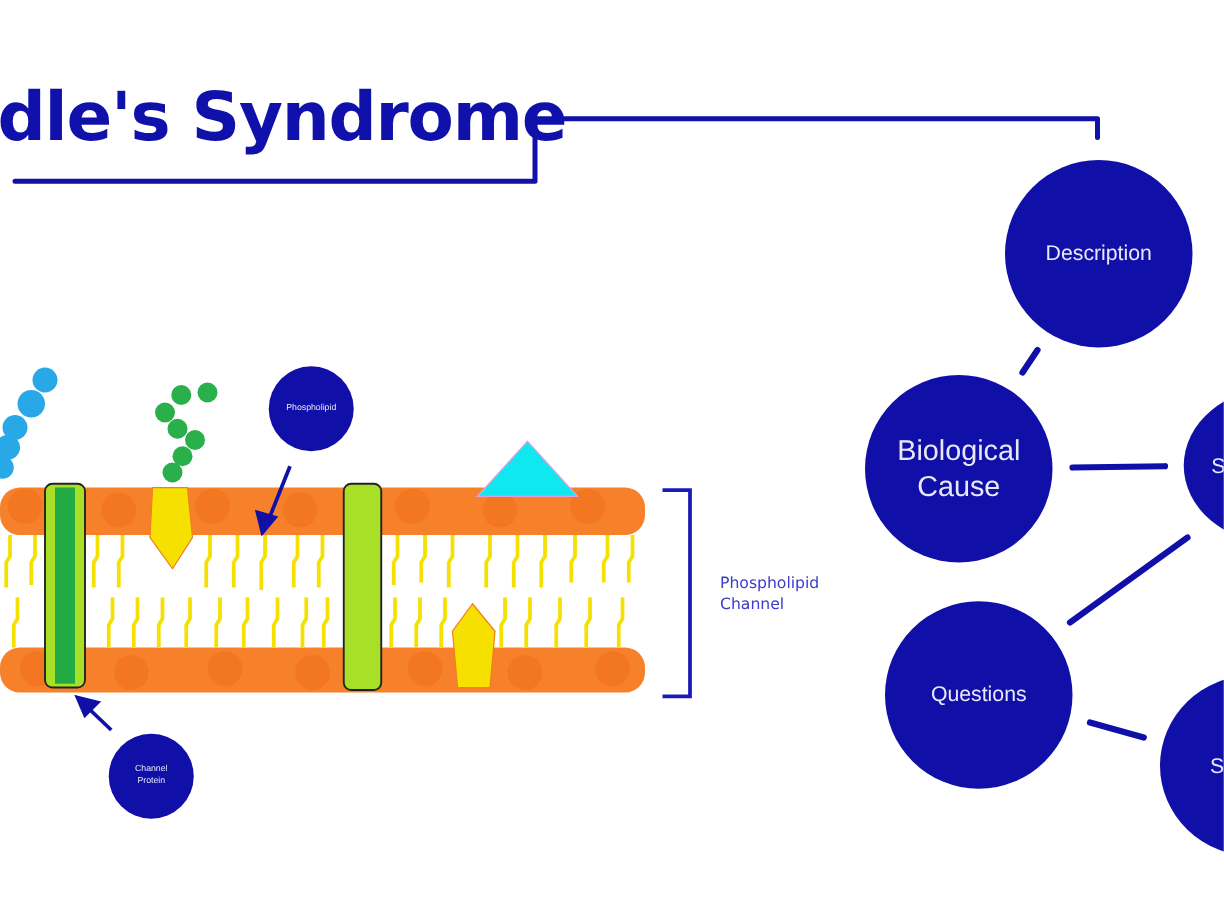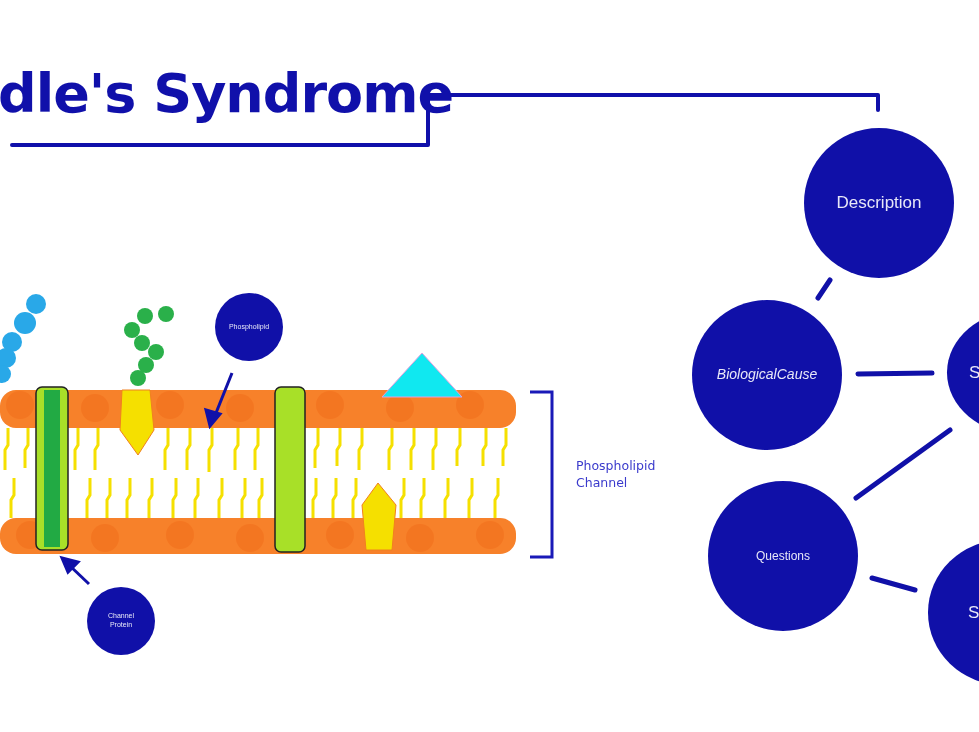--- a/index.html
+++ b/index.html
@@ -140,25 +140,25 @@
 </div>
 
 <div class="lbl" style="left:576px;top:458px;">
   <div>Phospholipid</div>
   <div>Channel</div>
 </div>
 
 <div class="node" style="left:804px;top:128px;width:150px;height:150px;font-size:17px;">
   <span>Description</span>
 </div>
-<div class="node" style="left:692px;top:300px;width:150px;height:150px;font-size:14px;flex-direction:row;font-style:italic;">
+<div class="node" style="left:692px;top:300px;width:150px;height:150px;font-size:23px;flex-direction:column;">
   <span>Biological</span>
   <span>Cause</span>
 </div>
-<div class="node" style="left:708px;top:481px;width:150px;height:150px;font-size:12px;">
+<div class="node" style="left:708px;top:481px;width:150px;height:150px;font-size:17px;">
   <span>Questions</span>
 </div>
 <div class="node" style="left:947px;top:310px;width:150px;height:125px;border-radius:50%;font-size:17px;justify-content:flex-start;padding-left:22px;box-sizing:border-box;">
   <span>S</span>
 </div>
 <div class="node" style="left:928px;top:540px;width:150px;height:145px;font-size:17px;justify-content:flex-start;padding-left:40px;box-sizing:border-box;">
   <span>S</span>
 </div>
 
 </body></html>

